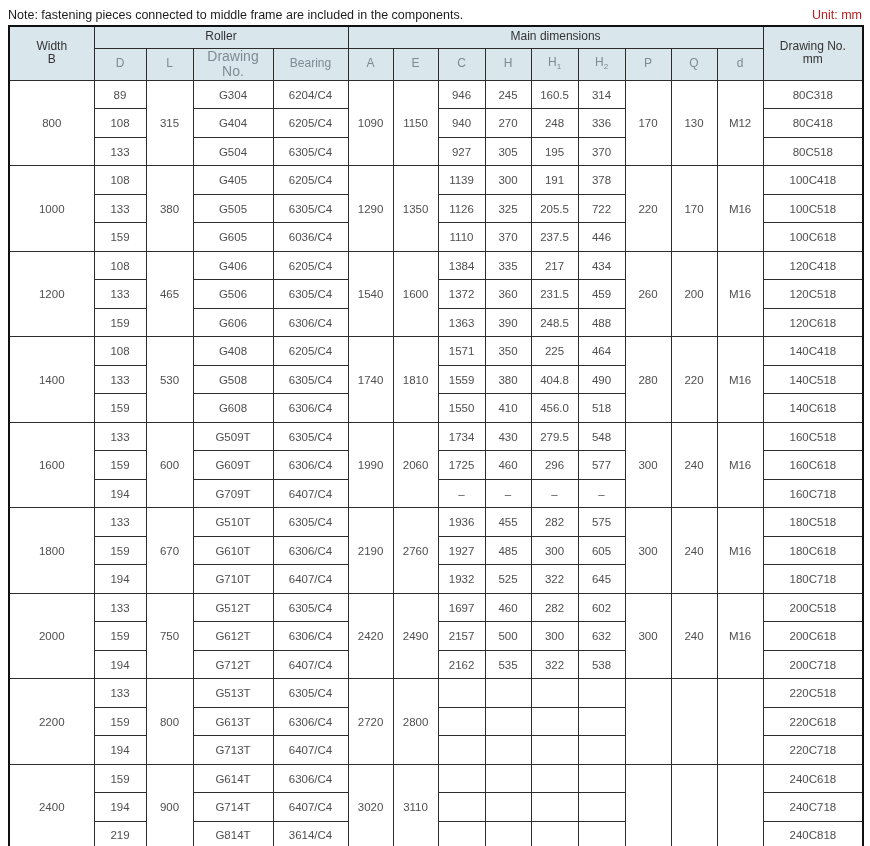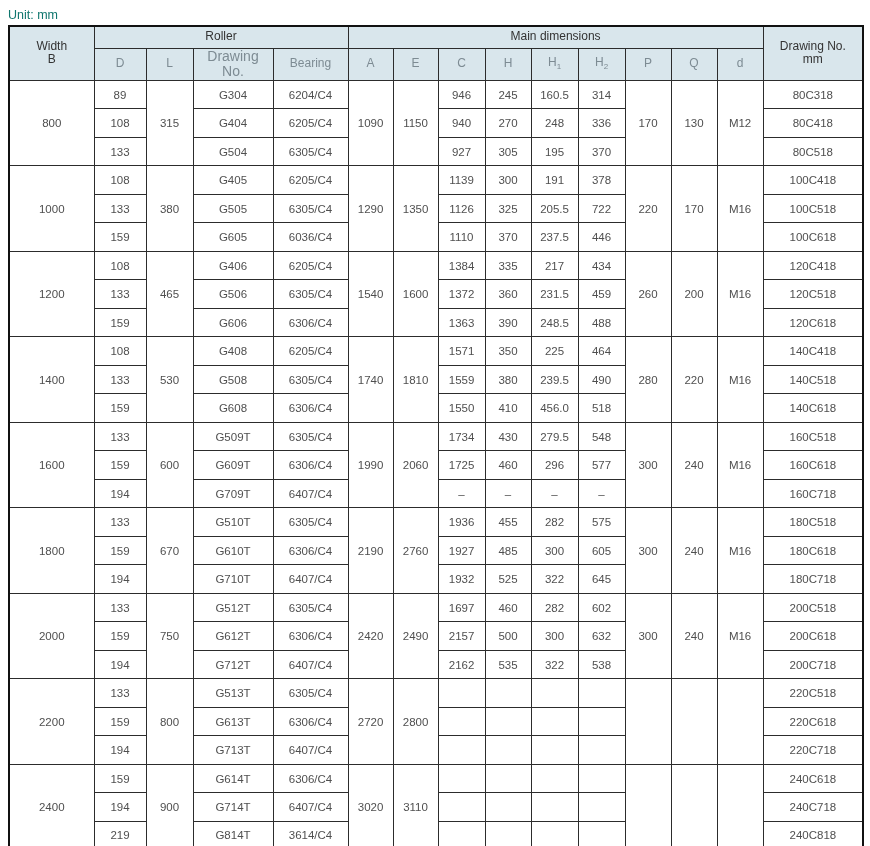--- a/index.html
+++ b/index.html
@@ -19,21 +19,21 @@
     top: 0;
     height: 25px;
     display: flex;
     justify-content: space-between;
     align-items: flex-end;
     padding-bottom: 3px;
     box-sizing: border-box;
     font-size: 12.5px;
   }
   .note-text { color: #1c1c1c; }
-  .unit-text { color: #0f766e; }
+  .unit-text { color: #b91c1c; }
 
   table.spec {
     position: absolute;
     left: 8px;
     top: 25px;
     border-collapse: collapse;
     table-layout: fixed;
     width: 854px;
   }
   table.spec th, table.spec td {
@@ -65,20 +65,21 @@
     color: #4f4f4f;
   }
   td.gt { border-top: 2px solid #161616; }
 </style>
 </head>
 <body>
 
 <div class="page">
 
   <div class="topbar">
+    <span class="note-text">Note: fastening pieces connected to middle frame are included in the components.</span>
     <span class="unit-text">Unit: mm</span>
   </div>
 
   <table class="spec">
     <colgroup>
       <col style="width:85px">
         <col style="width:52px">
         <col style="width:47px">
       <col style="width:80px">
         <col style="width:75px">
@@ -247,21 +248,21 @@
           <td rowspan="3" class="gt">220</td>
           <td rowspan="3" class="gt">M16</td>
           <td class="gt">140C418</td>
         </tr>
         <tr>
           <td>133</td>
           <td>G508</td>
           <td>6305/C4</td>
           <td>1559</td>
           <td>380</td>
-          <td>239.5</td>
+          <td>404.8</td>
           <td>490</td>
           <td>140C518</td>
         </tr>
         <tr>
           <td>159</td>
           <td>G608</td>
           <td>6306/C4</td>
           <td>1550</td>
           <td>410</td>
           <td>456.0</td>

